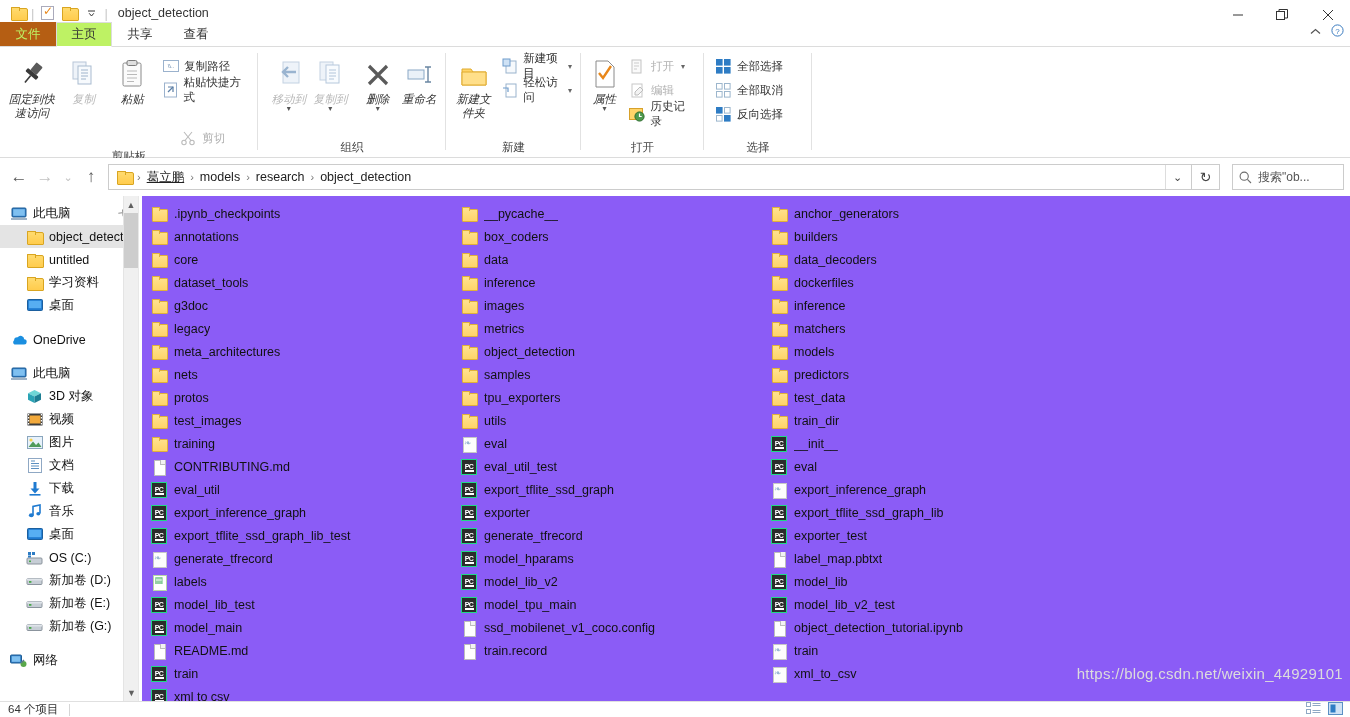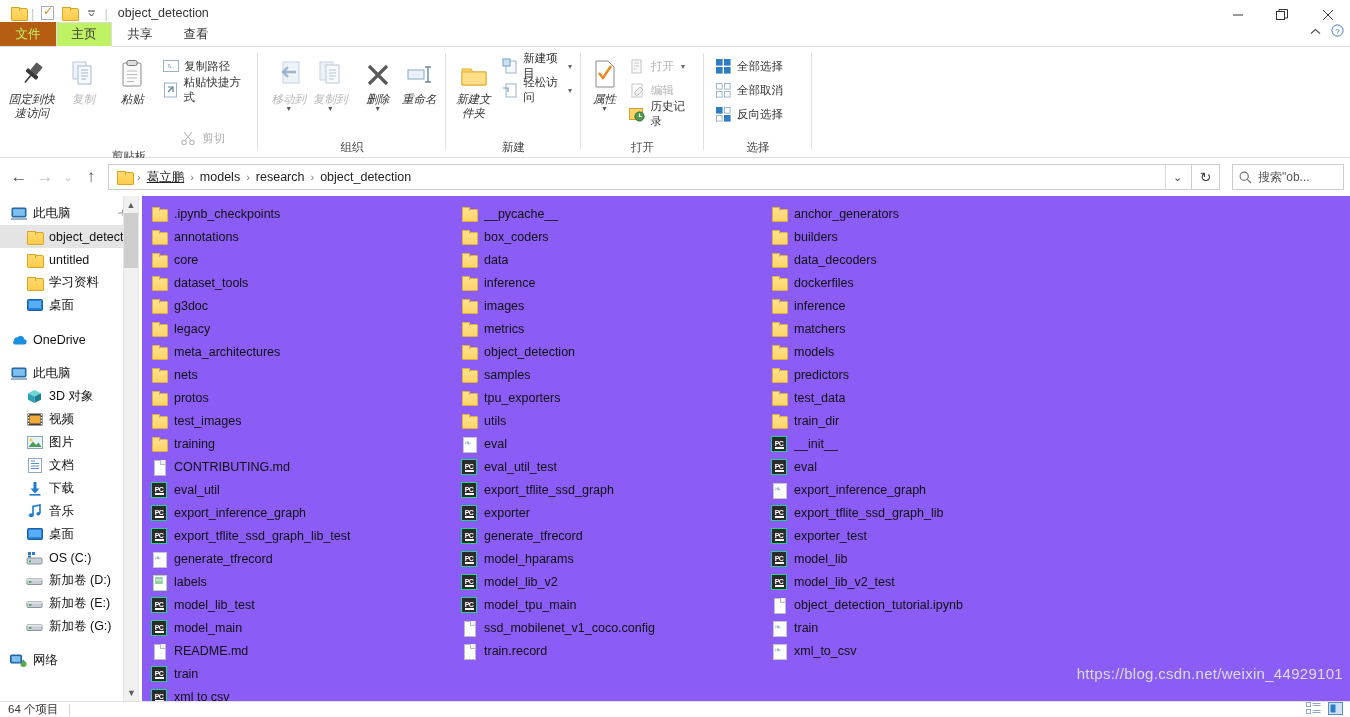--- a/index.html
+++ b/index.html
@@ -1013,20 +1013,24 @@
           <span class="lbl">export_tflite_ssd_graph_lib</span>
         </div>
         <div class="frow">
           <span class="ic ic-py">
             <span>PC</span>
             <i></i>
           </span>
           <span class="lbl">exporter_test</span>
         </div>
         <div class="frow">
+          <span class="ic ic-doc"></span>
+          <span class="lbl">label_map.pbtxt</span>
+        </div>
+        <div class="frow">
           <span class="ic ic-py">
             <span>PC</span>
             <i></i>
           </span>
           <span class="lbl">model_lib</span>
         </div>
         <div class="frow">
           <span class="ic ic-py">
             <span>PC</span>
             <i></i>

